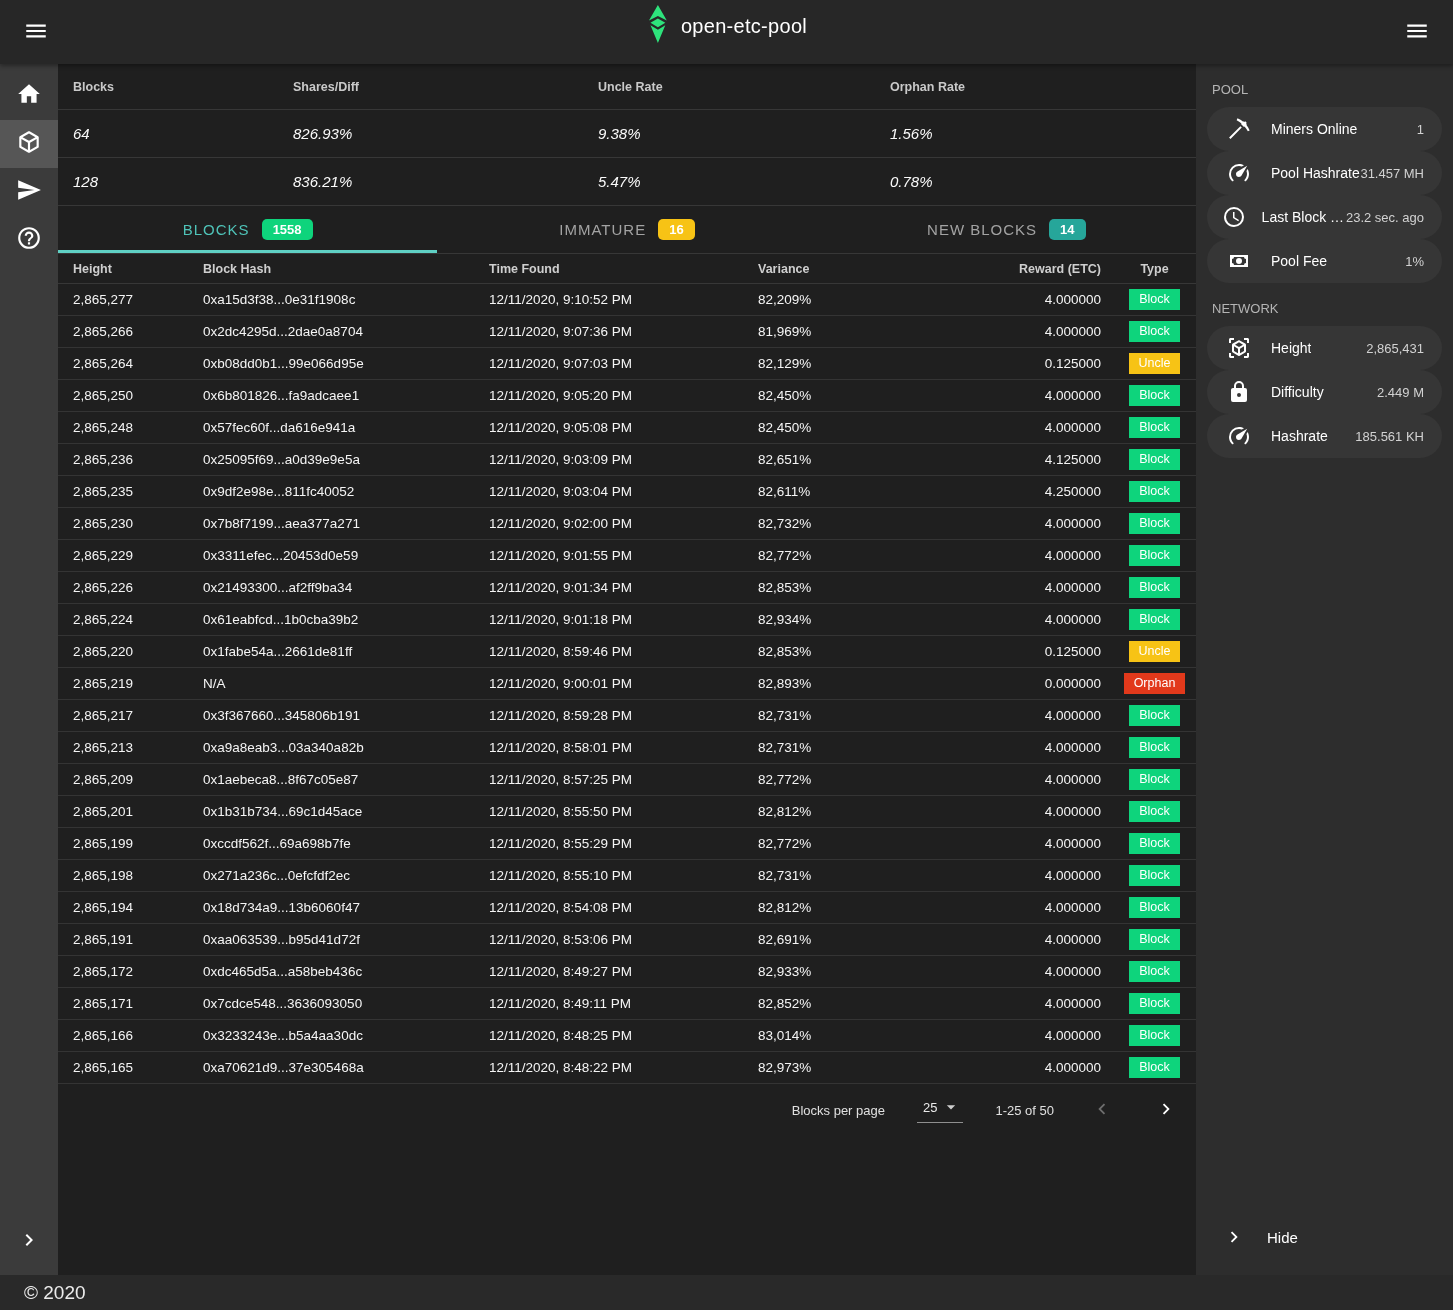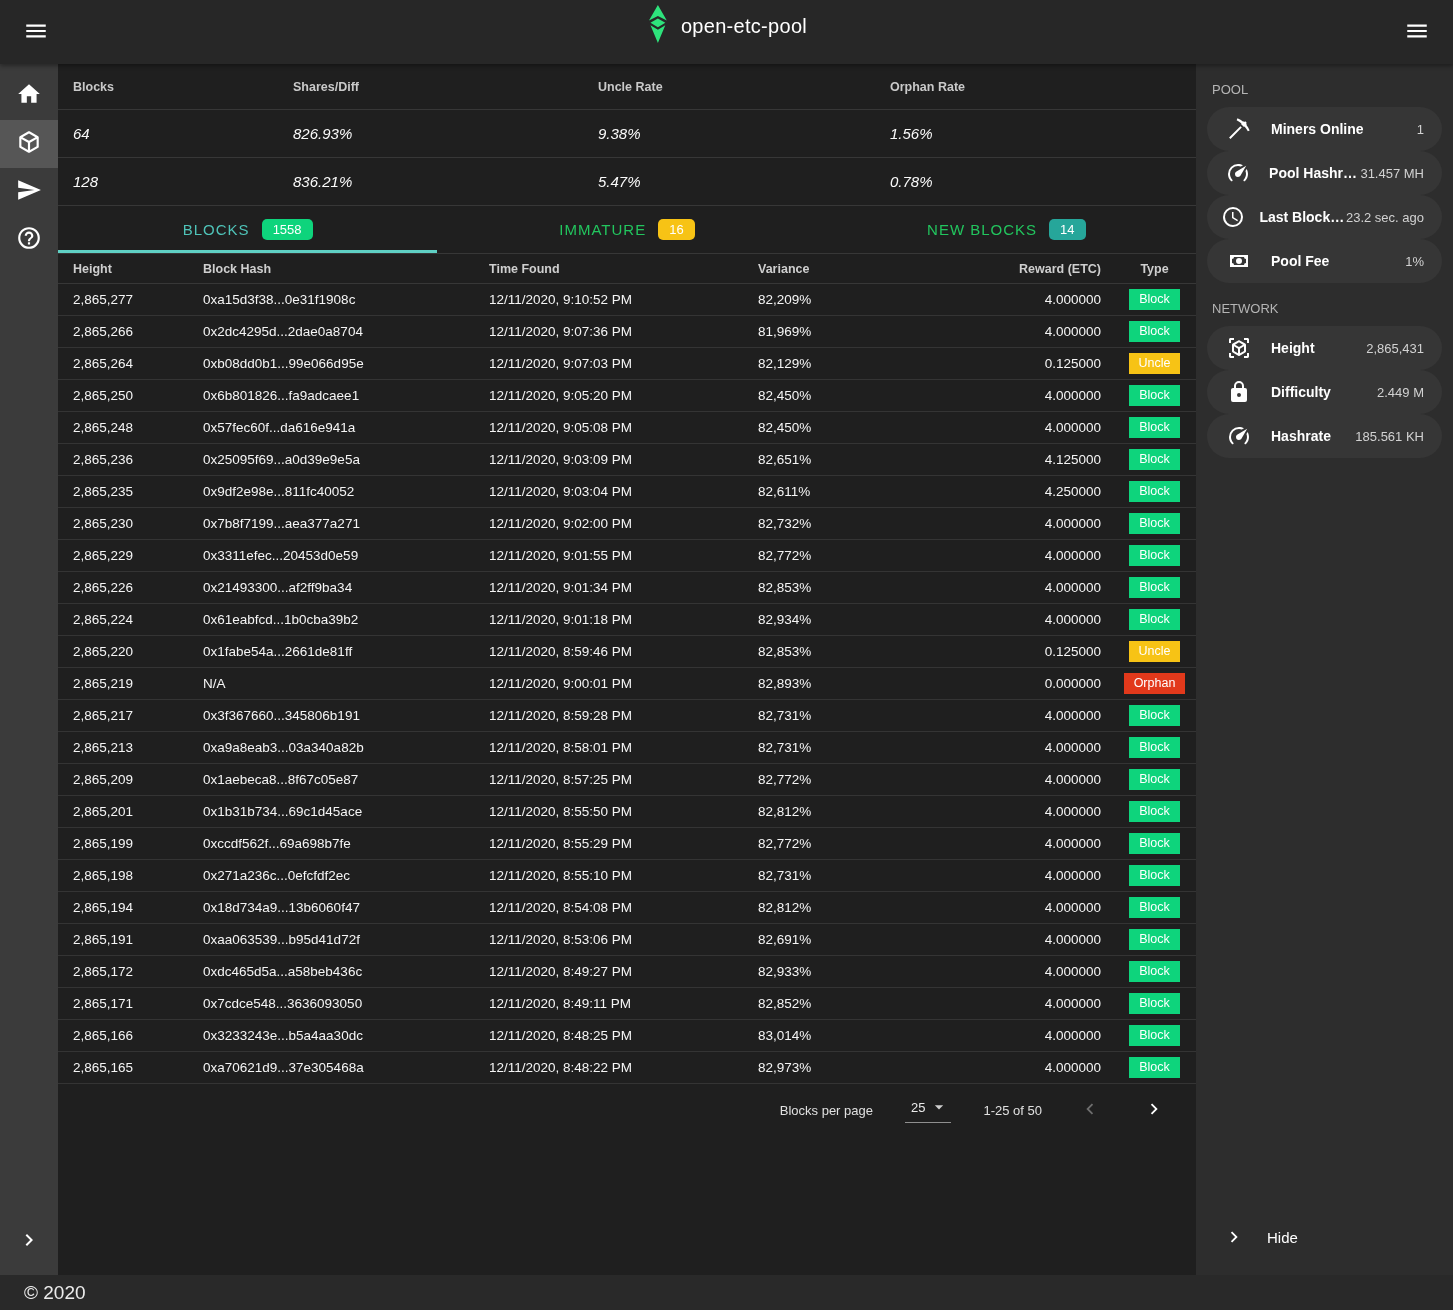--- a/index.html
+++ b/index.html
@@ -34,58 +34,58 @@
 
   .summary-grid { display:grid; grid-template-columns:220px 305px 292px 1fr;
                   padding-left:15px; align-items:center; }
   .summary-head { height:46px; border-bottom:1px solid #373737; }
   .summary-head span { font-size:12.5px; font-weight:700; color:#c9c9c9; }
   .summary-row { height:48px; border-bottom:1px solid #373737; font-size:15px; color:#fafafa;font-style:italic; }
 
   
   .tabs { position:relative; height:47px; display:grid; grid-template-columns:1fr 1fr 1fr; }
   .tab { display:flex; align-items:center; justify-content:center; gap:12px; cursor:pointer; }
-  .tab-label { font-size:15px; font-weight:500; letter-spacing:1px; color:#22c55e; }
+  .tab-label { font-size:15px; font-weight:500; letter-spacing:1px; color:#a3a3a3; }
   .tab.active .tab-label { color:#4fc3b8; }
-  .tab-badge { color:#fff; font-size:13px; font-weight:400; border-radius:5px;
+  .tab-badge { color:#fff; font-size:13px; font-weight:700; border-radius:5px;
                padding:4px 11px; line-height:1; }
   .tab-indicator { position:absolute; left:0; bottom:0; width:33.333%; height:3px;
                    background:#5fd0c4; }
 
   
   .blocks-grid { display:grid; grid-template-columns:130px 286px 269px 160px 195px 1fr;
                  padding-left:15px; align-items:center; }
   .blocks-head { height:31px; border-top:1px solid #373737; border-bottom:1px solid #373737; }
   .blocks-head span { font-size:12.5px; font-weight:700; color:#cfcfcf; }
   .blocks-row { height:32px; border-bottom:1px solid #343434; font-size:13.5px; color:#f5f5f5; }
   .col-reward { text-align:right; padding-right:12px; }
   .col-type { display:flex; justify-content:center; }
   .blocks-head .col-type { justify-content:center; }
   .type-badge { color:#fff; font-size:12.5px; font-weight:500; border-radius:0;
                 padding:4px 10px; line-height:1; min-width:30px; text-align:center; }
 
   
   .pagination { height:52px; display:flex; align-items:center; justify-content:flex-end;
-                gap:32px; padding-right:26px; font-size:13px; color:#e0e0e0; }
+                gap:32px; padding-right:14px; font-size:13px; color:#e0e0e0; }
   .per-page-select { display:flex; align-items:center; gap:4px; cursor:pointer;
                      border-bottom:1px solid #8f8f8f; padding:0 2px 5px 6px; color:#eaeaea; }
   .per-page-select .caret { color:#cfcfcf; display:flex; }
   .page-btn { background:none; border:none; cursor:pointer; display:flex;
               align-items:center; justify-content:center; width:32px; height:32px; }
   .page-btn.prev { color:#6e6e6e; }
   .page-btn.next { color:#ffffff; }
 
   
   .rightbar { width:257px; background:#2d2d2d; display:flex; flex-direction:column; }
   .section-label { font-size:13px; color:#b5b5b5; padding:18px 16px 10px 16px; }
   .stat-row { height:44px; margin:0 11px; background:#363636; border-radius:22px;
               display:flex; align-items:center; }
   .stat-icon { width:64px; display:flex; align-items:center; justify-content:center;
                color:#ffffff; }
-  .stat-label { font-size:14px; font-weight:700; color:#ffffff; white-space:nowrap;
+  .stat-label { font-size:14px; font-weight:400; color:#ffffff; white-space:nowrap;
                 overflow:hidden; text-overflow:ellipsis; max-width:108px; }
   .stat-value { margin-left:auto; padding-right:18px; font-size:13px; color:#d2d2d2;
                 white-space:nowrap; }
   .rightbar-spacer { flex:1; }
   .hide-row { height:44px; margin:0 11px 16px; display:flex; align-items:center;
               cursor:pointer; border-radius:22px; }
   .hide-icon { width:46px; display:flex; align-items:center; justify-content:center;
                padding-left:8px; color:#ffffff; }
   .hide-label { font-size:15px; color:#ffffff; padding-left:14px; }
 

